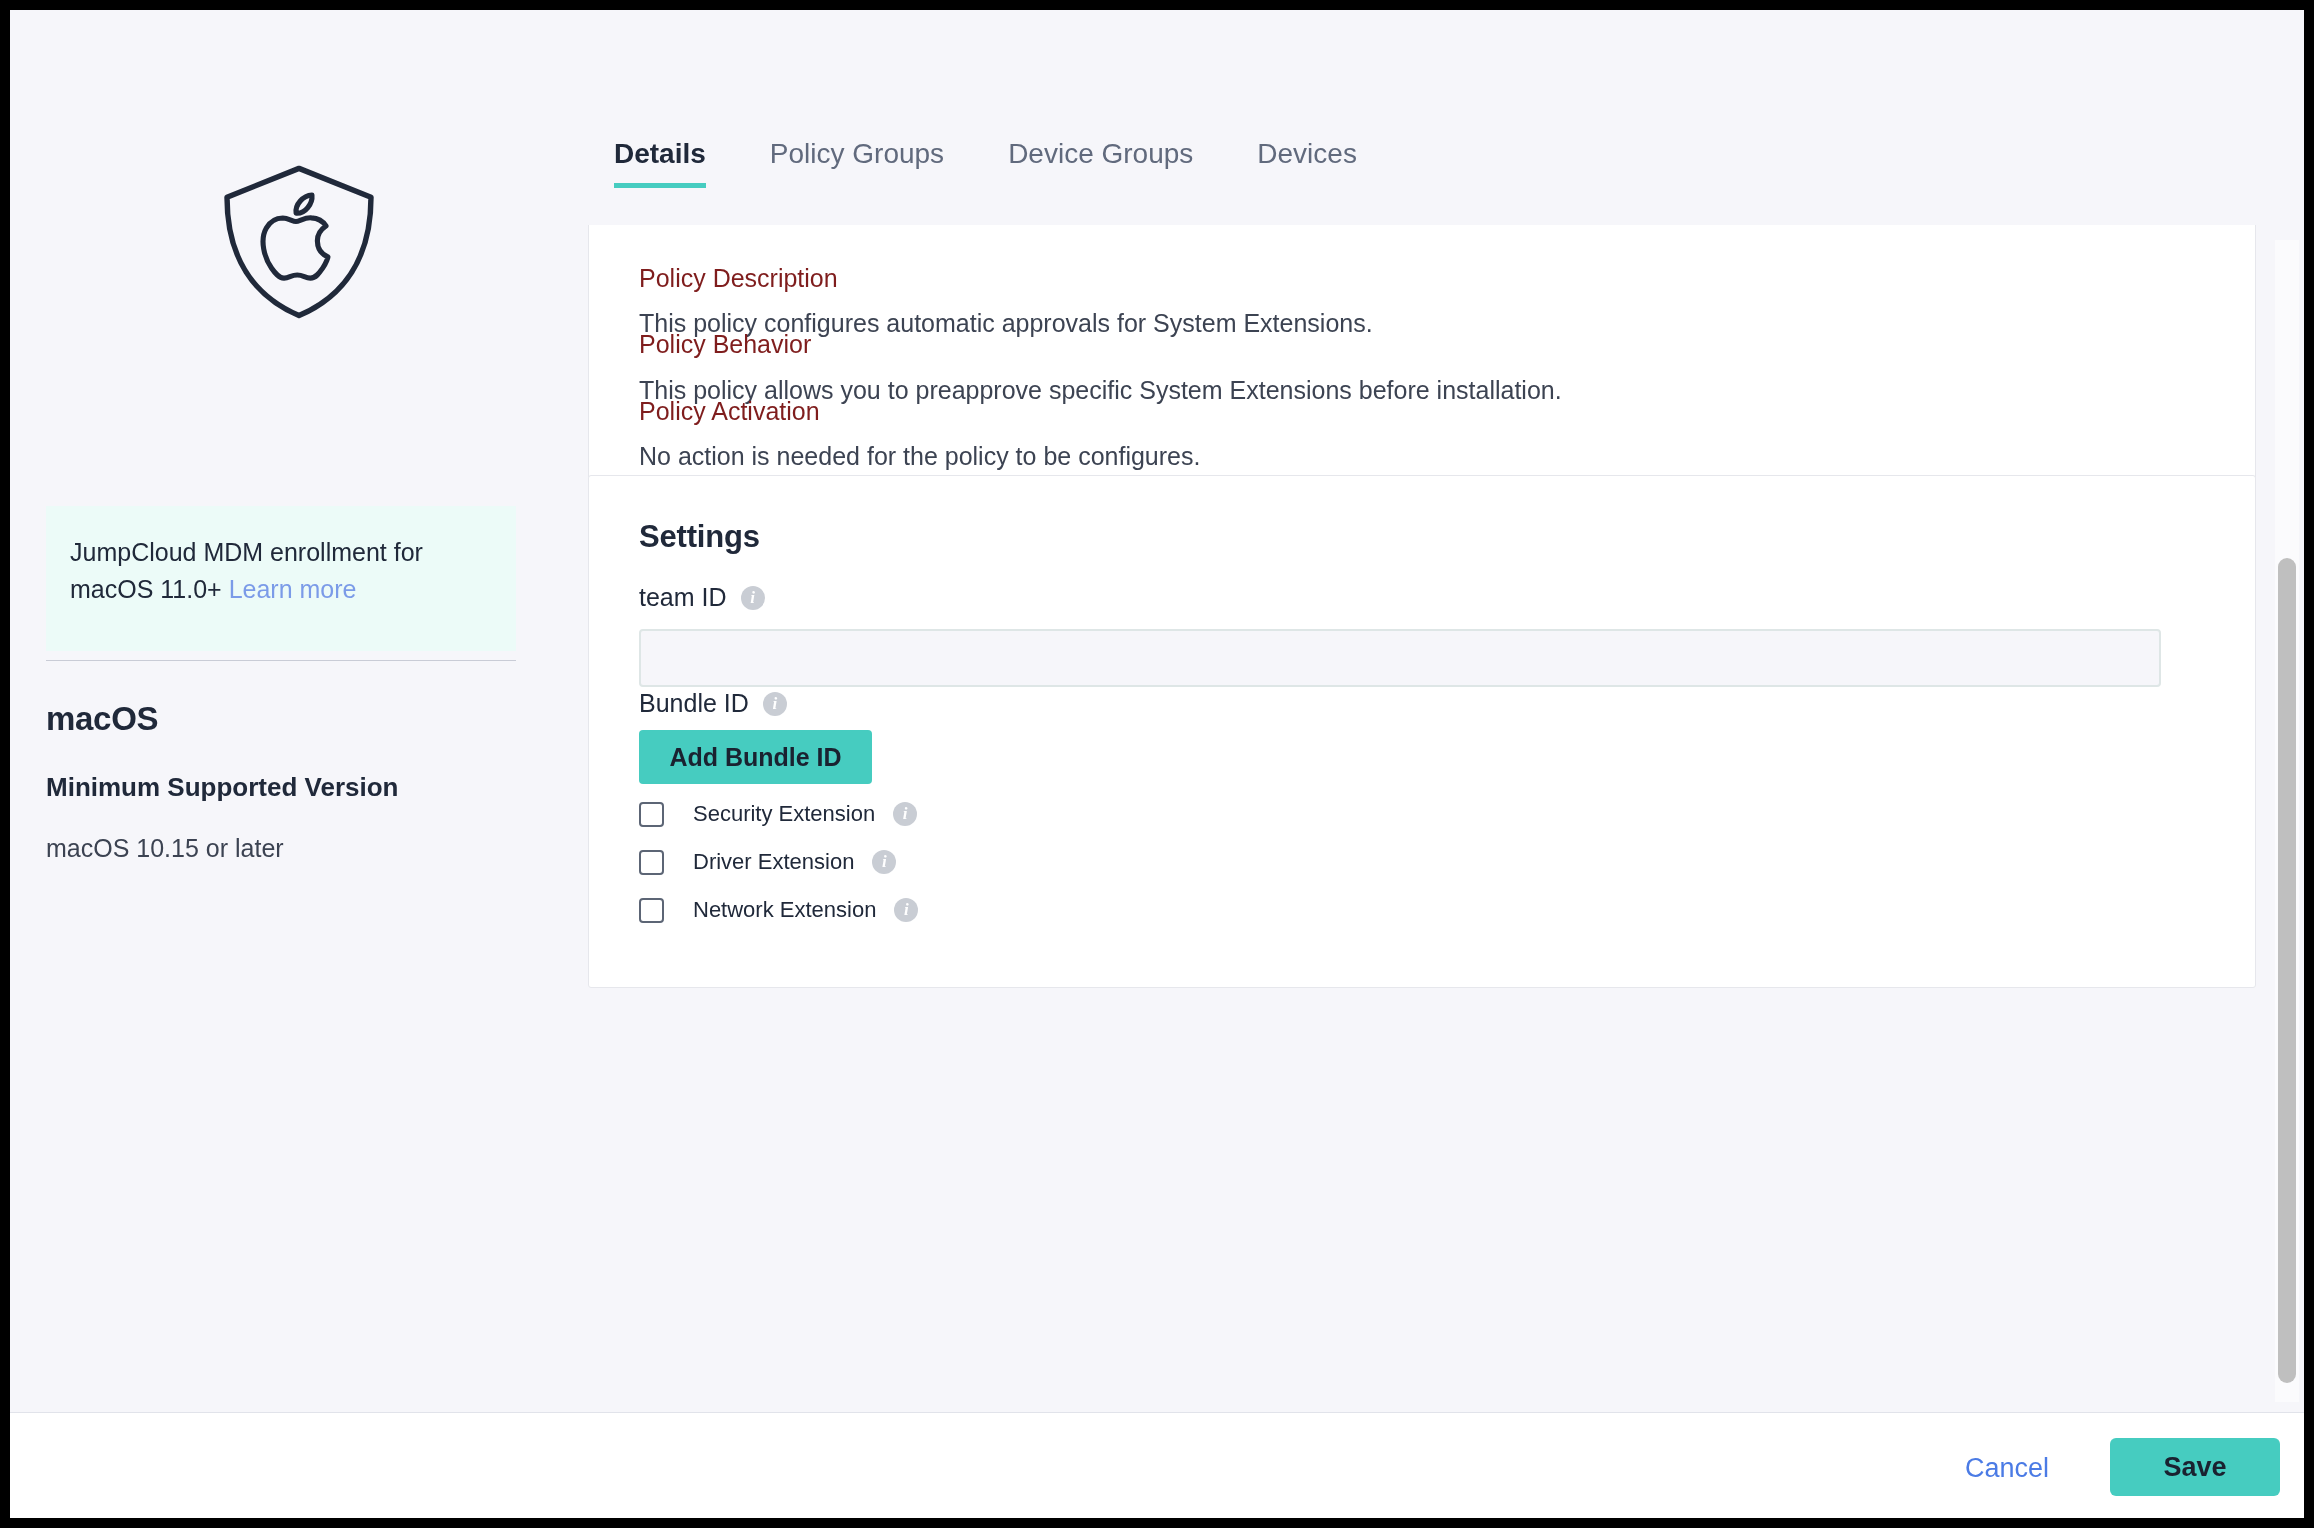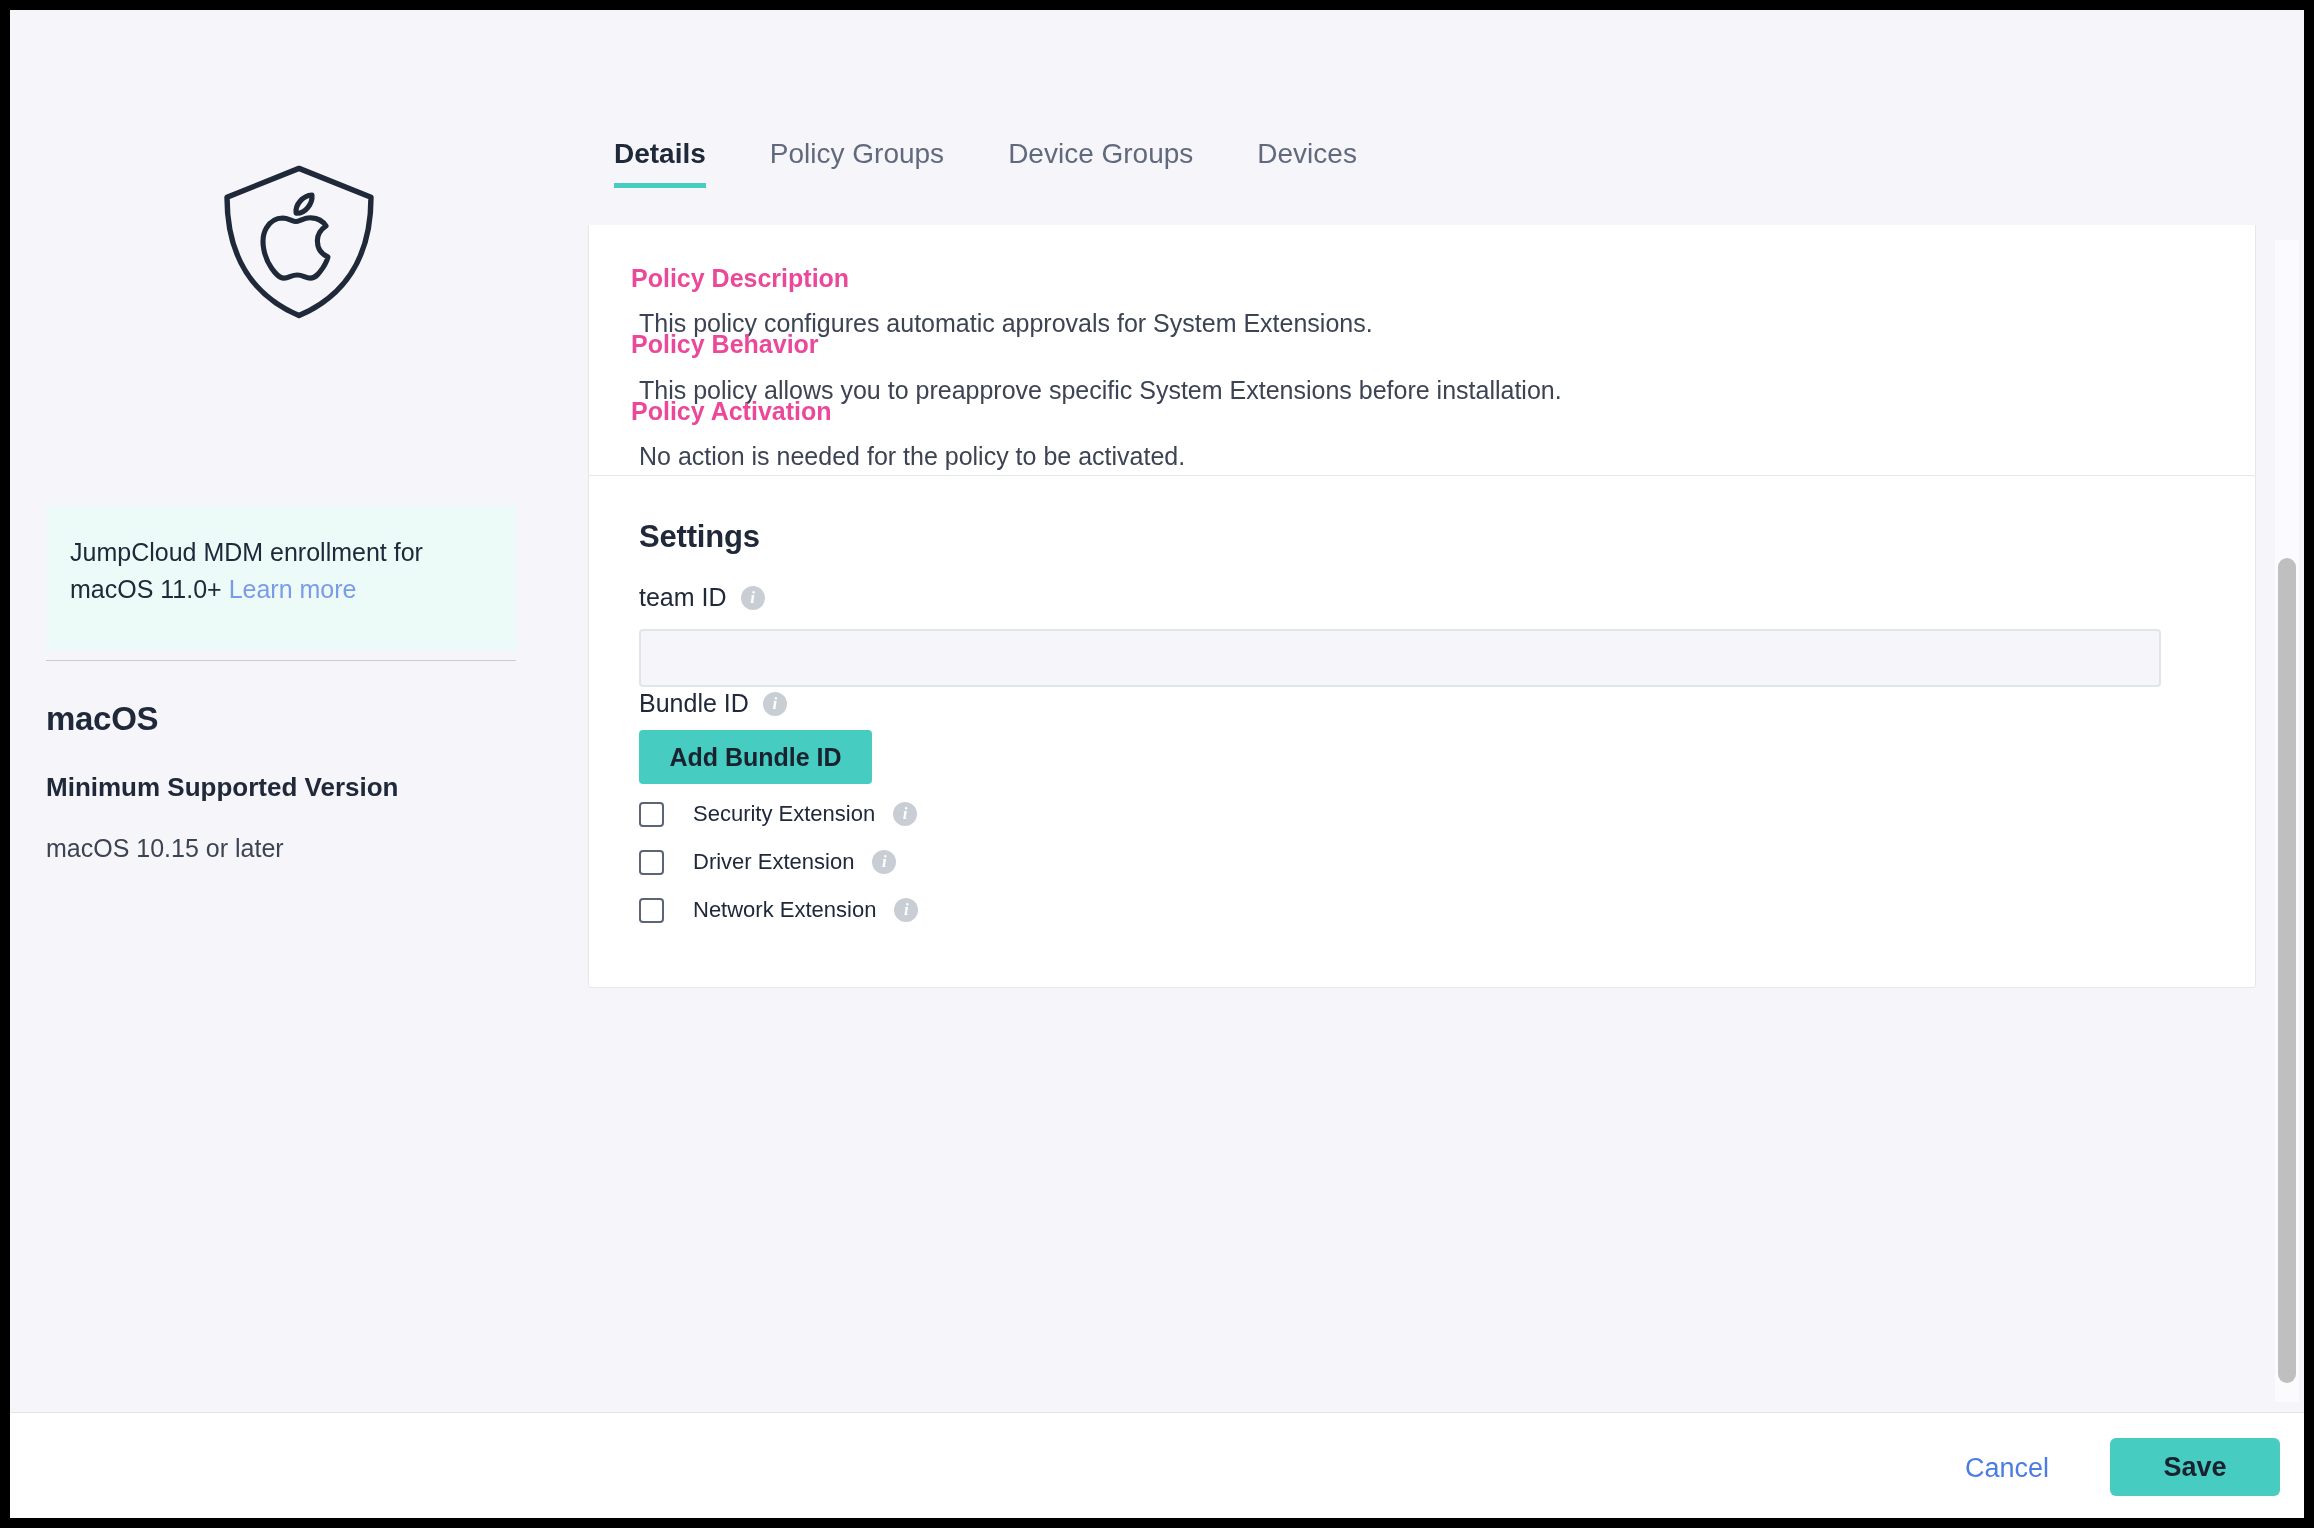--- a/index.html
+++ b/index.html
@@ -192,24 +192,24 @@
   }
 
   
   .card-details {
     top: -60px;
     height: 500px;
   }
 
   .field-head {
     position: absolute;
-    left: 42px;
-    font-size: 25px;
-    font-weight: bold;
-    color: #ec4899;
+    left: 50px;
+    font-size: 25px;
+    font-weight: normal;
+    color: #7f1d1d;
   }
   .field-text {
     position: absolute;
     left: 50px;
     font-size: 25px;
     color: #3C4352;
   }
 
   .card-settings {
     top: 250px;
@@ -420,21 +420,21 @@
 
       <div class="card card-details">
 
         <div class="field-head" style="top:98px;">Policy Description</div>
         <div class="field-text" style="top:143px;">This policy configures automatic approvals for System Extensions.</div>
 
         <div class="field-head" style="top:164px;">Policy Behavior</div>
         <div class="field-text" style="top:210px;">This policy allows you to preapprove specific System Extensions before installation.</div>
 
         <div class="field-head" style="top:231px;">Policy Activation</div>
-        <div class="field-text" style="top:276px;">No action is needed for the policy to be activated.</div>
+        <div class="field-text" style="top:276px;">No action is needed for the policy to be configures.</div>
       </div>
 
       <div class="card card-settings">
 
         <div class="settings-title">Settings</div>
 
         <div class="lbl" style="top:107px;">
           <span>team ID</span>
           <span class="info-icon">i</span>
         </div>

